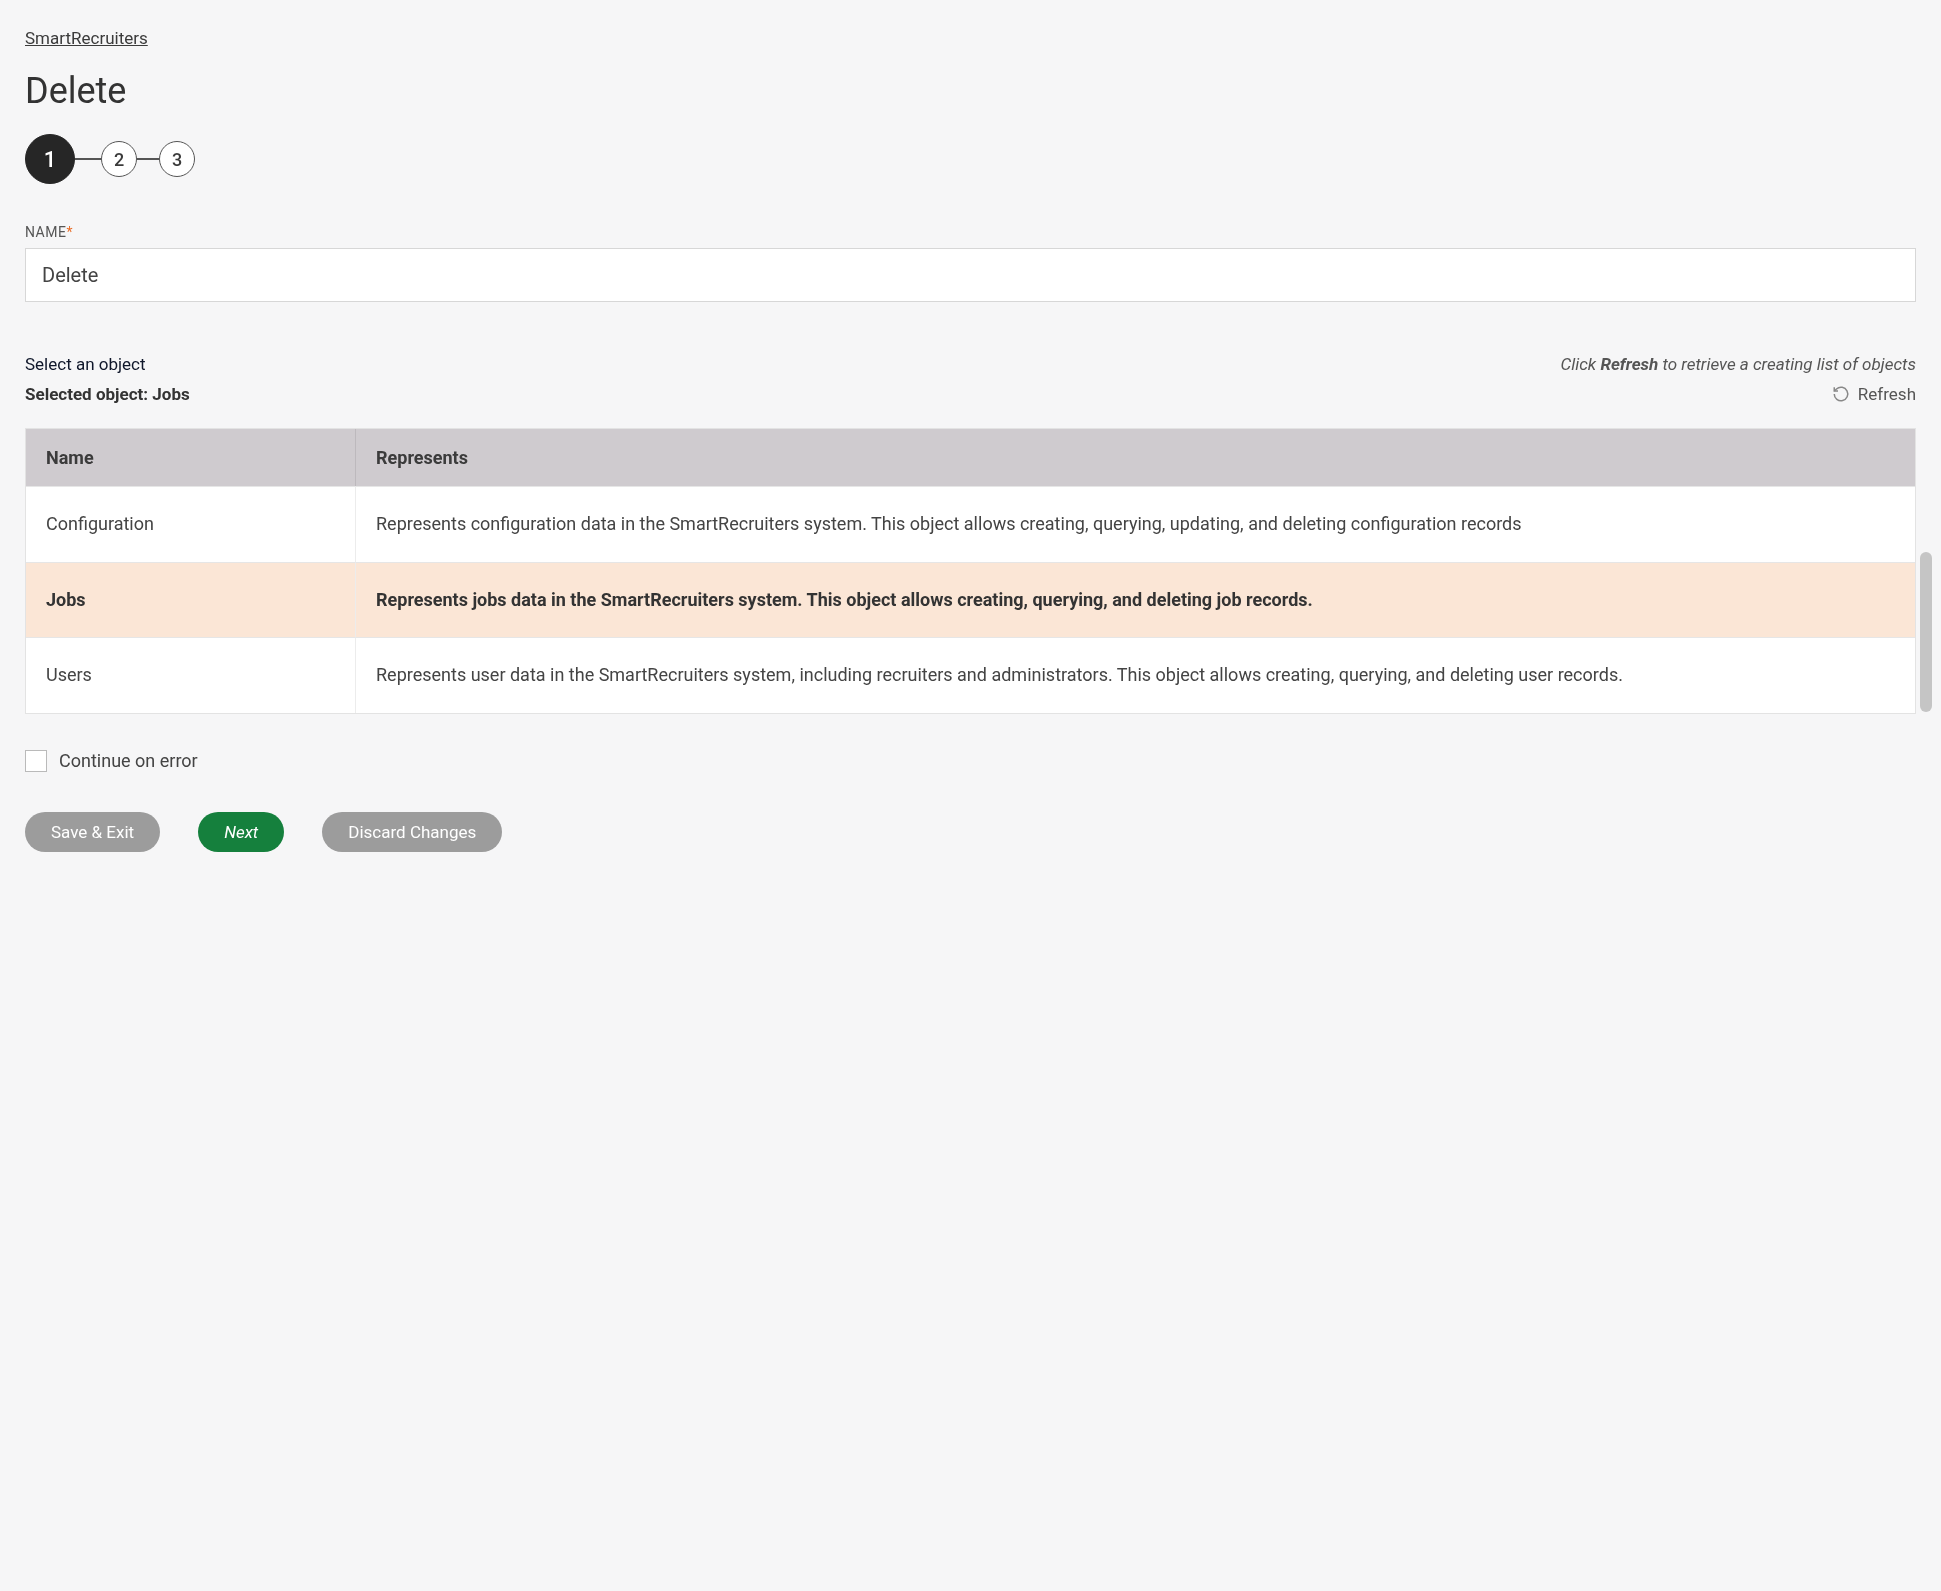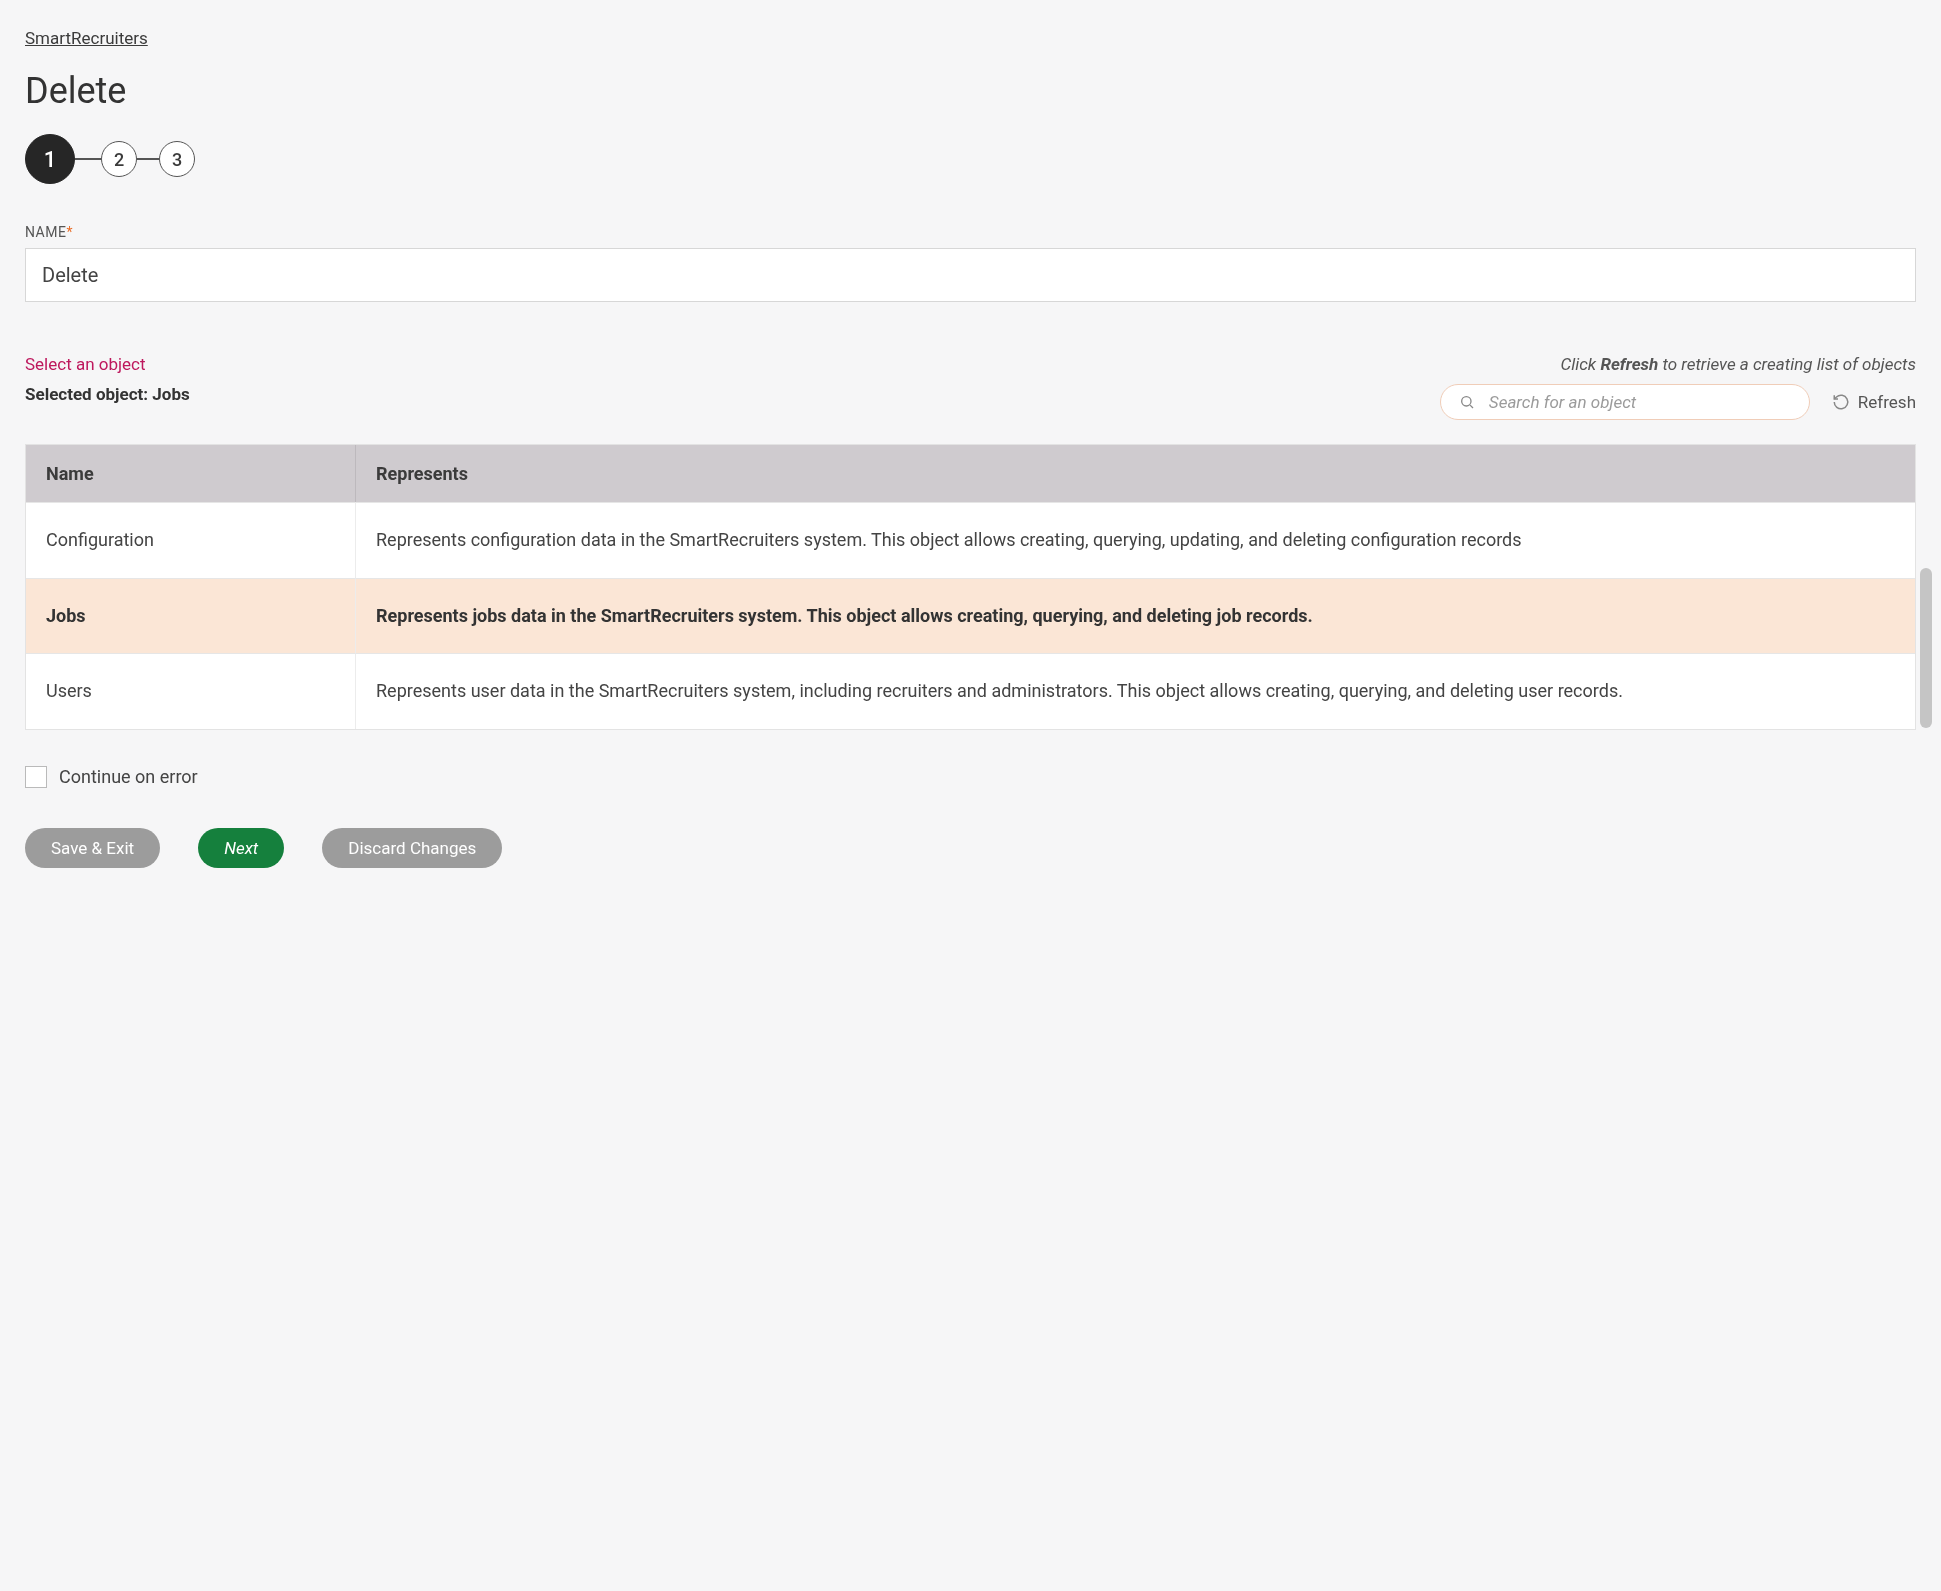--- a/index.html
+++ b/index.html
@@ -37,21 +37,21 @@
   .req { color:#e86d28; }
   .text-input {
     width:100%; padding:14px 16px; font-size:20px; color:#444;
     border:1px solid #d7d7d7; background:#fff; outline:none;
     font-family:inherit;
   }
 
   .select-obj-row { margin-top: 52px; display:flex; justify-content:space-between; align-items:flex-start;}
   .select-obj-left { flex:0 0 auto; }
   .select-obj-right { flex:0 0 auto; text-align:right; }
-  .select-label { font-size:17px; color:#be185d; margin-bottom:10px; }
+  .select-label { font-size:17px; color:#0f172a; margin-bottom:10px; }
   .selected-object { font-size:17px; font-weight:700; color:#333; }
   .refresh-hint { font-style:italic; color:#555; font-size:17px; margin-bottom:10px; display:block;}
   .refresh-hint b { font-weight:700; font-style:italic; }
 
   .search-row { display:flex; align-items:center; justify-content:flex-end; gap:22px; }
   .search-box {
     display:flex; align-items:center;
     border:1px solid #f0cdb8; background:#fff;
     border-radius:999px; padding:6px 18px; width:370px;
   }
@@ -130,27 +130,20 @@
     <div class="select-label">Select an object</div>
     <div class="selected-object">
       <span>Selected object: </span><span>Jobs</span>
     </div>
   </div>
   <div class="select-obj-right">
     <span class="refresh-hint">
       <span>Click </span><b>Refresh</b><span> to retrieve a creating list of objects</span>
     </span>
     <div class="search-row">
-      <div class="search-box">
-        <svg class="search-icon-svg" viewBox="0 0 24 24" fill="none" stroke="currentColor" stroke-width="2">
-          <circle cx="11" cy="11" r="7"></circle>
-          <line x1="21" y1="21" x2="16.65" y2="16.65"></line>
-        </svg>
-        <input type="text" placeholder="Search for an object" style="">
-      </div>
       <button class="refresh-button">
         <svg class="refresh-icon-svg" viewBox="0 0 24 24" fill="none" stroke="currentColor" stroke-width="2">
           <path d="M3 12a9 9 0 1 0 3-6.7L3 8"></path>
           <polyline points="3 3 3 8 8 8"></polyline>
         </svg>
         <span>Refresh</span>
       </button>
     </div>
   </div>
 </div>

